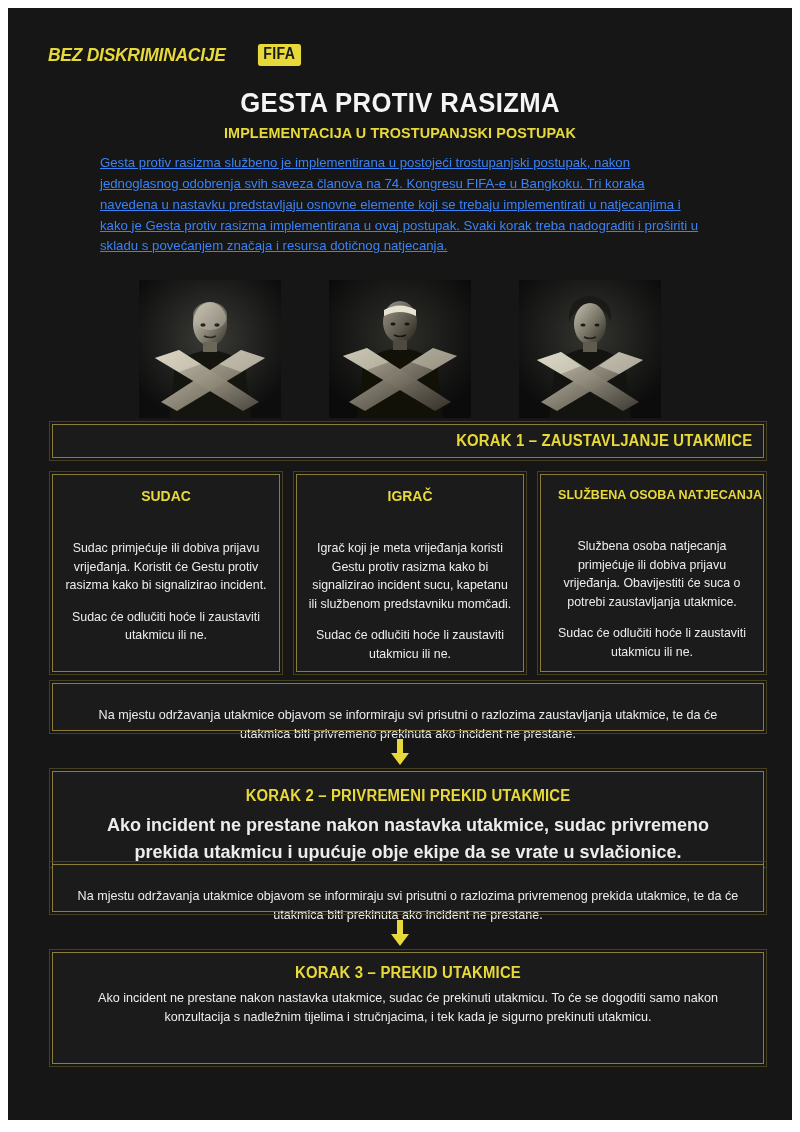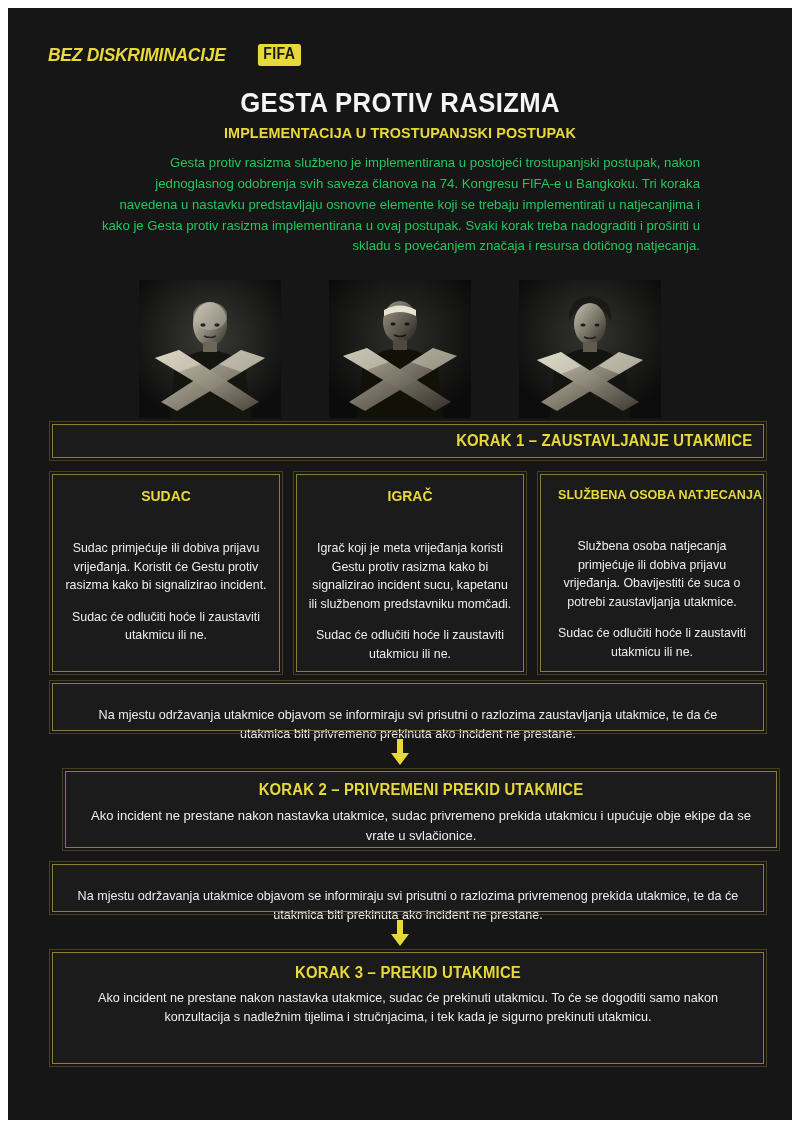--- a/index.html
+++ b/index.html
@@ -76,24 +76,25 @@
     margin-top: 5px;
     transform: scaleX(0.96);
   }
 
   
   #intro {
     position: absolute;
     left: 92px;
     top: 145px;
     width: 600px;
-    text-align: right;
-    color: #22c55e;
+    text-align: left;
+    color: #3b82f6;
     font-size: 13.2px;
     line-height: 1.58;
+    text-decoration: underline;
   }
 
   
   #photos {
     position: absolute;
     left: 0;
     top: 272px;
     width: 784px;
     height: 140px;
     display: flex;
@@ -155,24 +156,24 @@
     white-space: nowrap;
   }
   #col-osoba .col-head { font-size: 13.5px; }
   .col-body { font-size: 12.4px; }
   .col-body2 { font-size: 12.4px; margin-top: 13px; }
 
   #notice1 { left: 44px; top: 675px; width: 712px; height: 48px;
              display: flex; align-items: center; justify-content: center; }
   #notice1 .body-text { font-size: 12.6px; padding: 0 24px; }
 
-  #step2-box { left: 44px; top: 763px; width: 712px; height: 77px;
-               padding-top: 9px; margin-left: 13px; }
+  #step2-box { left: 44px; top: 763px; width: 712px; height: 94px;
+               padding-top: 15px; }
   #step2-box .banner-title { font-size: 16px; }
-  #step2-box .body-text { font-size: 13px; margin-top: 7px; padding: 0 24px; }
+  #step2-box .body-text { font-size: 18px; margin-top: 7px; padding: 0 24px; font-weight: bold; }
 
   #notice2 { left: 44px; top: 856px; width: 712px; height: 48px;
              display: flex; align-items: center; justify-content: center; }
   #notice2 .body-text { font-size: 12.6px; padding: 0 24px; }
 
   #step3-box { left: 44px; top: 944px; width: 712px; height: 112px;
                padding-top: 11px; }
   #step3-box .banner-title { font-size: 16px; }
   #step3-box .body-text { font-size: 12.6px; margin-top: 7px; padding: 0 18px; }
 

